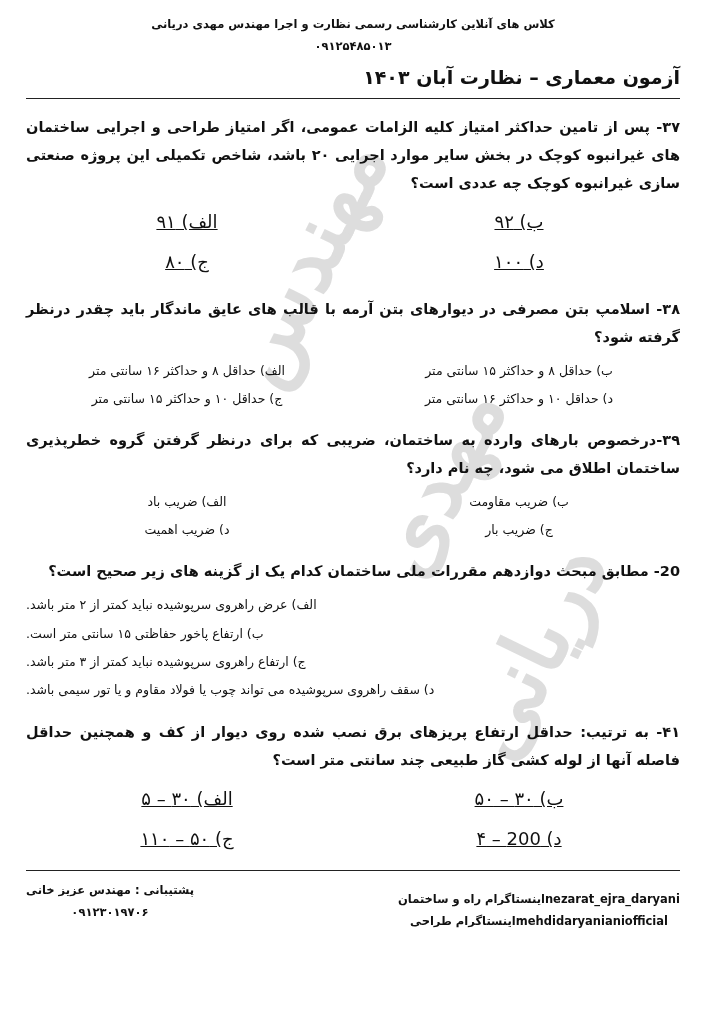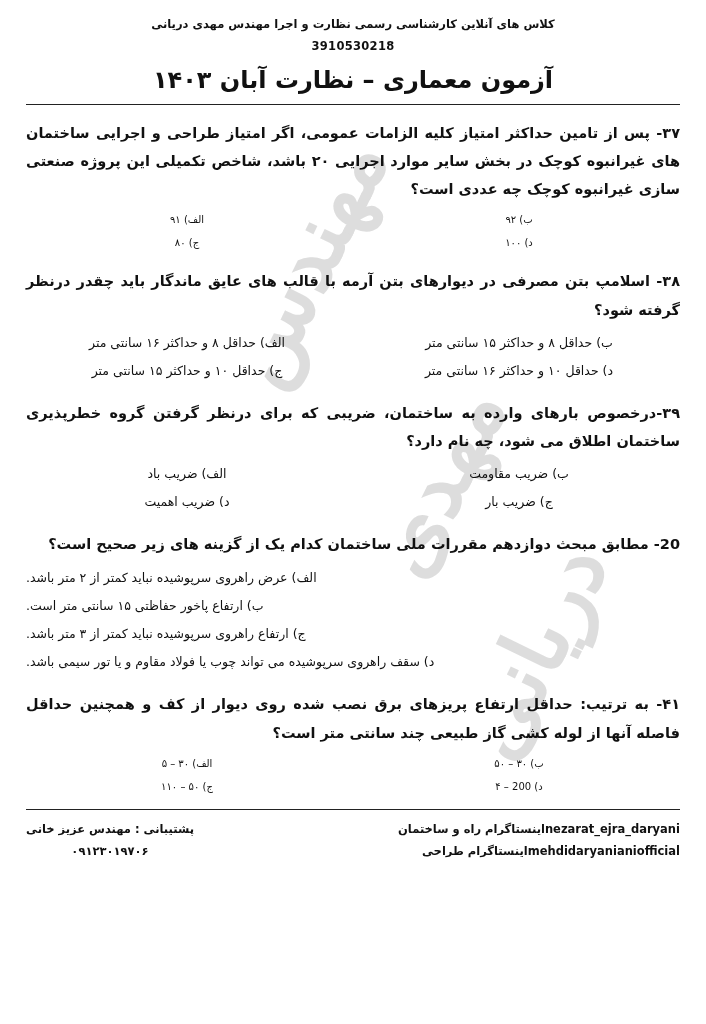--- a/index.html
+++ b/index.html
@@ -62,22 +62,22 @@
     font-size: 11.5px;
     line-height: 1.9;
     font-weight: bold;
     padding-bottom: 2px;
   }
   .doc-head .line2 { letter-spacing: .3px; }
 
   .title-row {
     position: relative;
     z-index: 2;
-    text-align: center;
-    font-size: 24px;
+    text-align: right;
+    font-size: 19px;
     font-weight: bold;
     padding: 6px 0 10px 0;
     letter-spacing: .2px;
   }
 
   .rule {
     border-top: 1.6px solid #222;
     margin: 0 0 12px 0;
     position: relative;
     z-index: 2;
@@ -108,62 +108,62 @@
     grid-template-columns: 1fr 1fr;
     column-gap: 10px;
     row-gap: 2px;
     font-size: 12.5px;
     line-height: 2.1;
   }
   .opt {
     text-align: center;
     white-space: nowrap;
   }
-  .opts-num .opt { font-size: 10px; }
+  .opts-num .opt { font-size: 18px; text-decoration: underline; }
   .opts-stack {
     font-size: 12.5px;
     line-height: 2.25;
     text-align: center;
   }
   .opts-stack .opt { text-align: left; }
 
   
   .foot {
     position: relative;
     z-index: 2;
     display: flex;
     justify-content: space-between;
     align-items: flex-start;
     font-size: 11.5px;
     font-weight: bold;
     line-height: 1.95;
   }
   .foot-right { text-align: center; }
-  .foot-left { text-align: right; direction: ltr; }
+  .foot-left { text-align: center; direction: ltr; margin-top: 9px; }
   .foot-left .fl-row { direction: rtl; }
   .foot-left .handle {
     font-family: "DejaVu Sans", "Liberation Sans", sans-serif;
     direction: ltr;
     unicode-bidi: embed;
   }
 </style>
 </head>
 <body>
 
 <div class="page">
 
   <div class="watermark">
     <div class="wm-text wm1">مهندس</div>
     <div class="wm-text wm2">مهدی</div>
     <div class="wm-text wm3">دریانی</div>
   </div>
 
   <div class="doc-head">
     <div>کلاس های آنلاین کارشناسی رسمی نظارت و اجرا  مهندس مهدی دریانی</div>
-    <div class="line2">3910530218</div>
+    <div class="line2">۰۹۱۲۵۴۸۵۰۱۳</div>
   </div>
 
   <div class="title-row">آزمون معماری – نظارت آبان ۱۴۰۳</div>
 
   <div class="rule"></div>
 
   <div class="content">
 
     <div class="q-block">
       <p class="q-text">۳۷- پس از تامین حداکثر امتیاز کلیه الزامات عمومی، اگر امتیاز طراحی و اجرایی ساختمان های غیرانبوه  کوچک در بخش سایر موارد اجرایی ۲۰ باشد، شاخص تکمیلی این پروژه صنعتی سازی غیرانبوه کوچک  چه عددی است؟</p>

